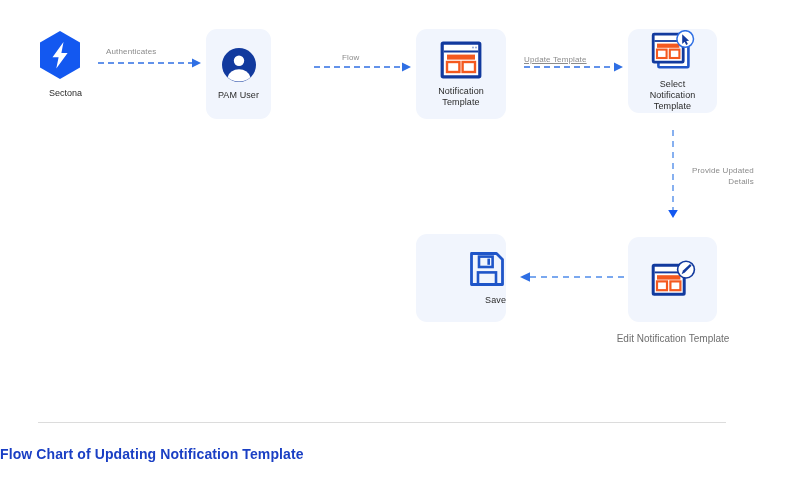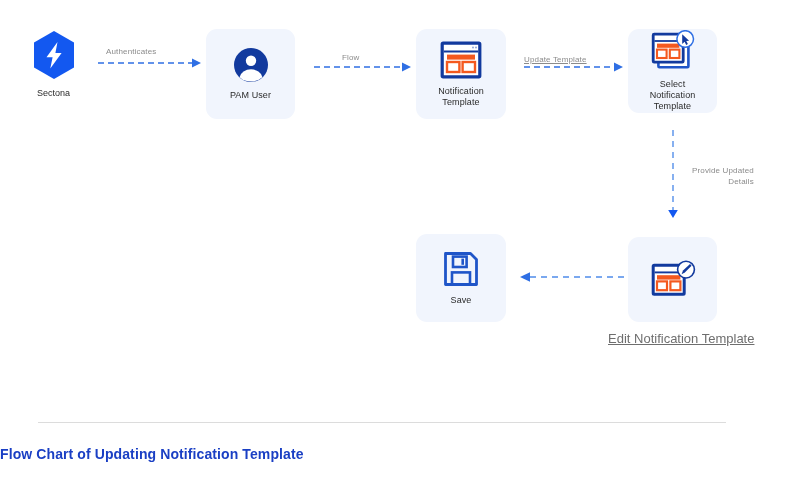--- a/index.html
+++ b/index.html
@@ -45,40 +45,39 @@
     text-align: center;
     letter-spacing: .1px;
     white-space: pre-line;
   }
 
   
   .plain-node {
     position: absolute;
     display: flex;
     flex-direction: column;
-    align-items: center;
+    align-items: flex-end;
   }
   .plain-label {
     margin-top: 8px;
     font-size: 9px;
     line-height: 11px;
     color: #2b2b2b;
     text-align: center;
     white-space: pre-line;
   }
 
   
   .ext-label {
     position: absolute;
-    font-size: 13px;
+    font-size: 10px;
     line-height: 11px;
     color: #6e6e6e;
-    text-align: right;
+    text-align: center;
     white-space: nowrap;
-    text-decoration: underline;
   }
 
   
   .edge-label {
     position: absolute;
     font-size: 8px;
     line-height: 11px;
     color: #8b8b8b;
     letter-spacing: .15px;
     white-space: pre-line;
@@ -122,21 +121,21 @@
     </span>
     <span class="plain-label">Sectona</span>
   </div>
 
   <div class="edge-label" style="left:106px; top:46px;">Authenticates</div>
   <svg class="connector" style="left:96px; top:55px;" width="110" height="16">
     <line x1="2" y1="8" x2="96" y2="8" stroke="#2f6fe4" stroke-width="1.6" stroke-dasharray="6,4"></line>
     <polygon points="96,3.6 105,8 96,12.4" fill="#2f6fe4"></polygon>
   </svg>
 
-  <div class="card" style="left:206px; top:29px; width:89px; height:90px;">
+  <div class="card" style="left:206px; top:29px; width:65px; height:90px;">
     <span class="card-icon">
       <svg width="36" height="36" viewBox="0 0 36 36">
         <circle cx="18" cy="18" r="17" fill="#123a9e"></circle>
         <circle cx="18" cy="13.8" r="5.2" fill="#ffffff"></circle>
         <path d="M6.6 30.2 a11.6 9.6 0 0 1 22.8 0 A17 17 0 0 1 6.6 30.2 Z" fill="#ffffff"></path>
       </svg>
     </span>
     <span class="card-label">PAM User</span>
   </div>
 
@@ -214,21 +213,21 @@
       </svg>
     </span>
   </div>
   <div class="ext-label" style="left:608px; top:333px; width:130px;">Edit Notification Template</div>
 
   <svg class="connector" style="left:514px; top:269px;" width="116" height="16">
     <line x1="16" y1="8" x2="112" y2="8" stroke="#7aa8ef" stroke-width="1.8" stroke-dasharray="6,5"></line>
     <polygon points="16,3.2 16,12.8 6,8" fill="#2f6fe4"></polygon>
   </svg>
 
-  <div class="card" style="left:416px; top:234px; width:90px; height:88px;">
+  <div class="card" style="left:416px; top:234px; width:90px; height:88px;align-items:flex-end;">
     <span class="card-icon">
       <svg width="38" height="38" viewBox="0 0 38 38">
         <path d="M3.5 3.5 L28.5 3.5 L34.5 9.5 L34.5 34.5 L3.5 34.5 Z" fill="none" stroke="#1f55c8" stroke-width="2.8" stroke-linejoin="round"></path>
         <rect x="11" y="6.6" width="13.6" height="10.4" fill="none" stroke="#1f55c8" stroke-width="2.6"></rect>
         <rect x="19.4" y="8.6" width="2.6" height="6.2" fill="#1f55c8"></rect>
         <rect x="10" y="22.4" width="18" height="12.1" fill="none" stroke="#1f55c8" stroke-width="2.6"></rect>
       </svg>
     </span>
     <span class="card-label">Save</span>
   </div>

